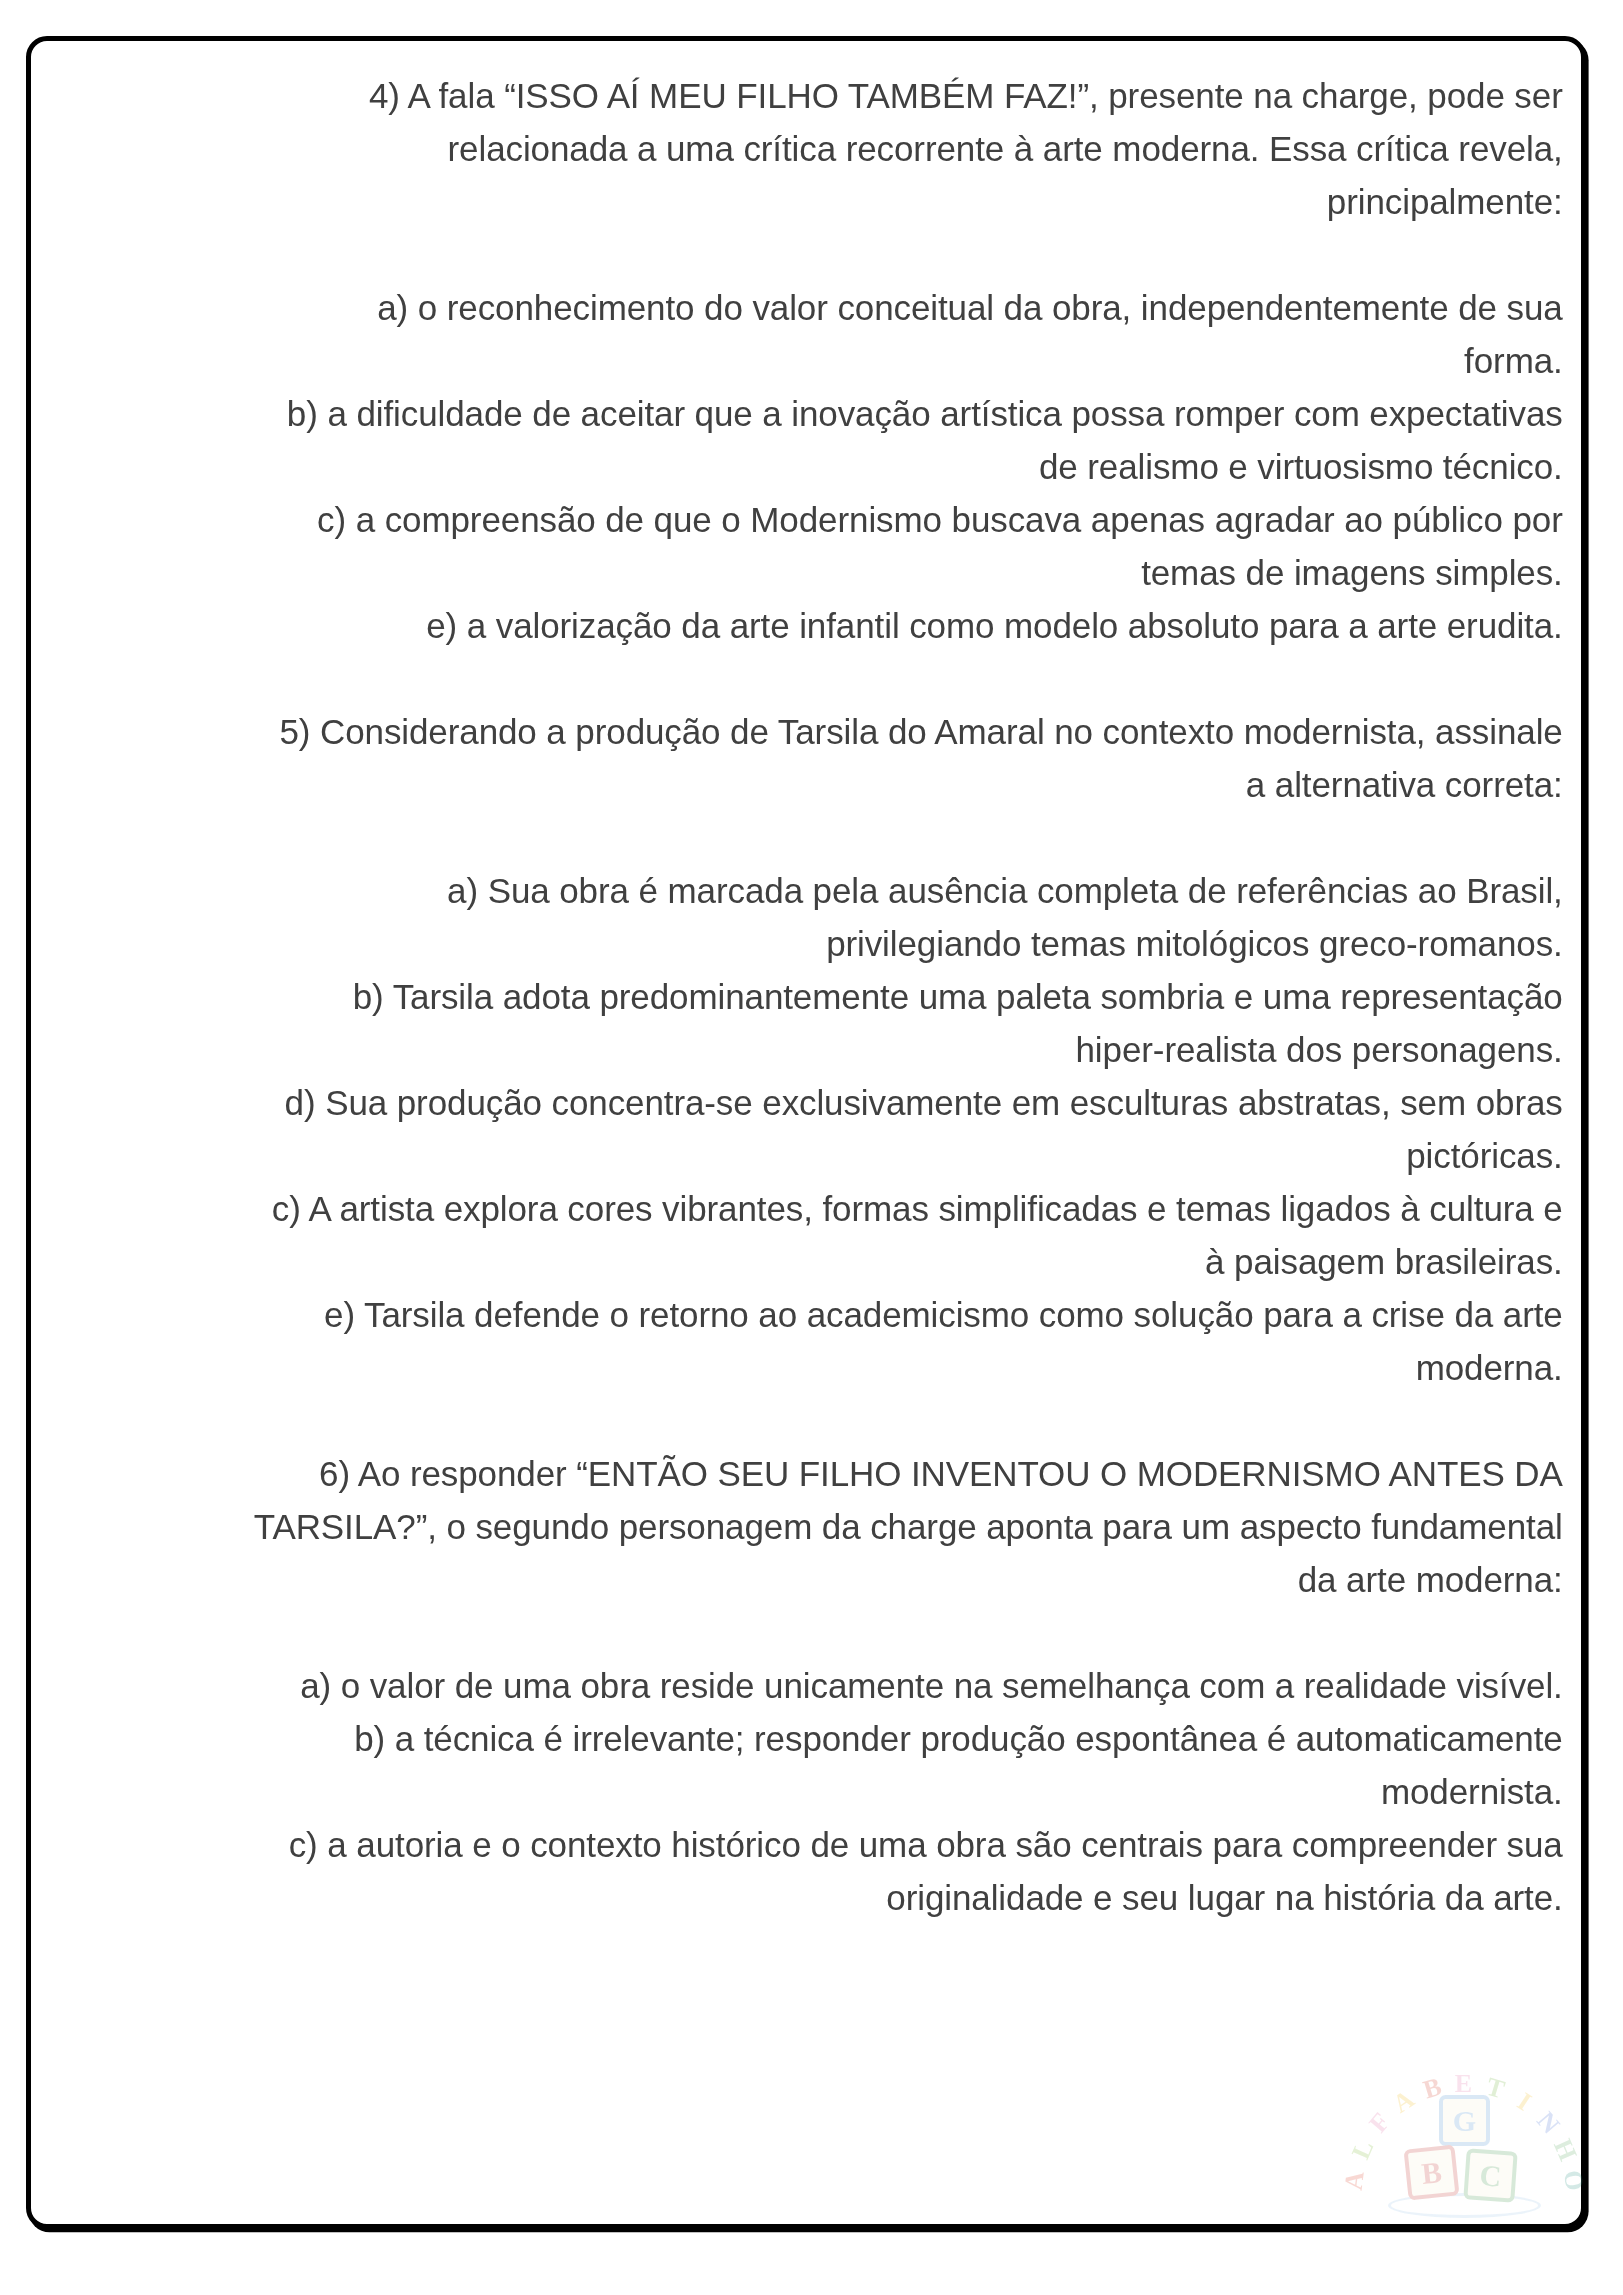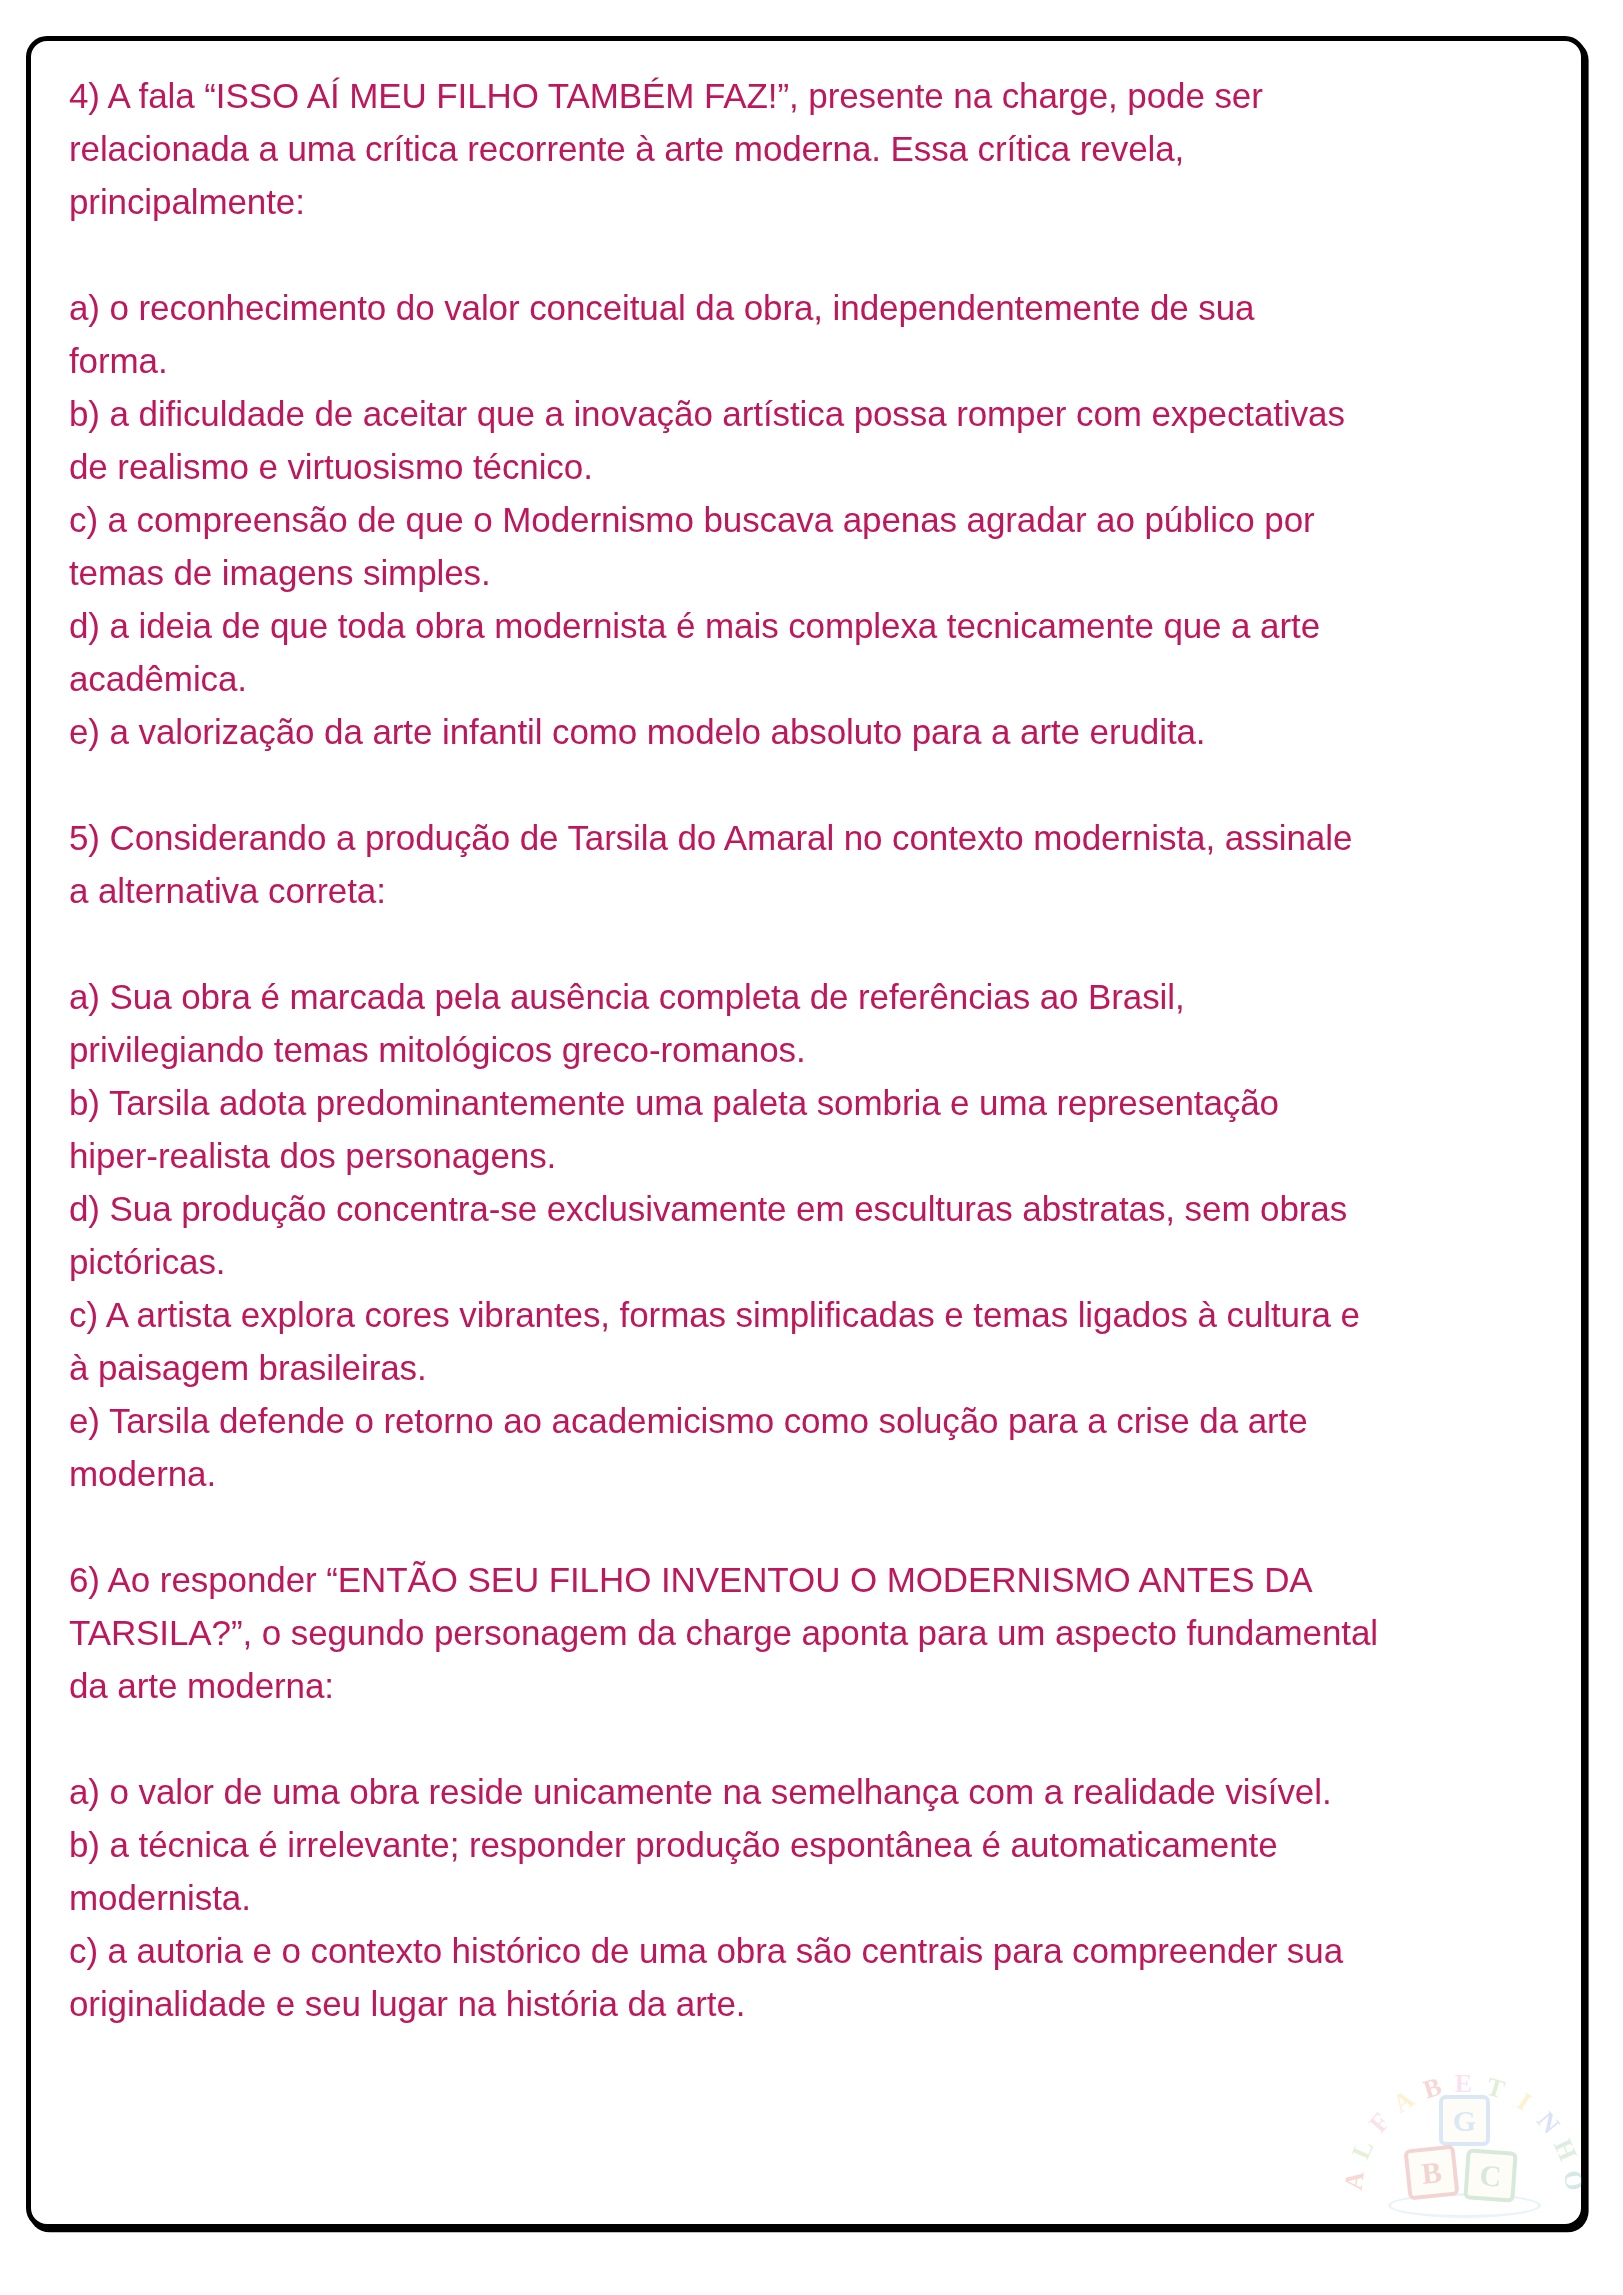--- a/index.html
+++ b/index.html
@@ -29,23 +29,24 @@
   }
   .question {
     position: relative;
   }
   .question + .question { margin-top: 53px; }
   .question.gap-large { }
   .stem, .option {
     margin: 0;
     font-size: 35px;
     line-height: 53px;
-    color: #be185d;
+    color: #404040;
     letter-spacing: -0.1px;
     white-space: pre-line;
+    text-align: right;
   }
   .stem { margin-bottom: 53px; }
 
   
   .watermark {
     position: absolute;
     left: 1342px;
     top: 2065px;
     width: 243px;
     height: 161px;
@@ -92,22 +93,20 @@
   <section class="question">
     <p class="stem">4) A fala “ISSO AÍ MEU FILHO TAMBÉM FAZ!”, presente na charge, pode ser
 relacionada a uma crítica recorrente à arte moderna. Essa crítica revela,
 principalmente:</p>
     <p class="option">a) o reconhecimento do valor conceitual da obra, independentemente de sua
 forma.</p>
     <p class="option">b) a dificuldade de aceitar que a inovação artística possa romper com expectativas
 de realismo e virtuosismo técnico.</p>
     <p class="option">c) a compreensão de que o Modernismo buscava apenas agradar ao público por
 temas de imagens simples.</p>
-    <p class="option">d) a ideia de que toda obra modernista é mais complexa tecnicamente que a arte
-acadêmica.</p>
     <p class="option">e) a valorização da arte infantil como modelo absoluto para a arte erudita.</p>
   </section>
 
   <section class="question">
     <p class="stem">5) Considerando a produção de Tarsila do Amaral no contexto modernista, assinale
 a alternativa correta:</p>
     <p class="option">a) Sua obra é marcada pela ausência completa de referências ao Brasil,
 privilegiando temas mitológicos greco-romanos.</p>
     <p class="option">b) Tarsila adota predominantemente uma paleta sombria e uma representação
 hiper-realista dos personagens.</p>

